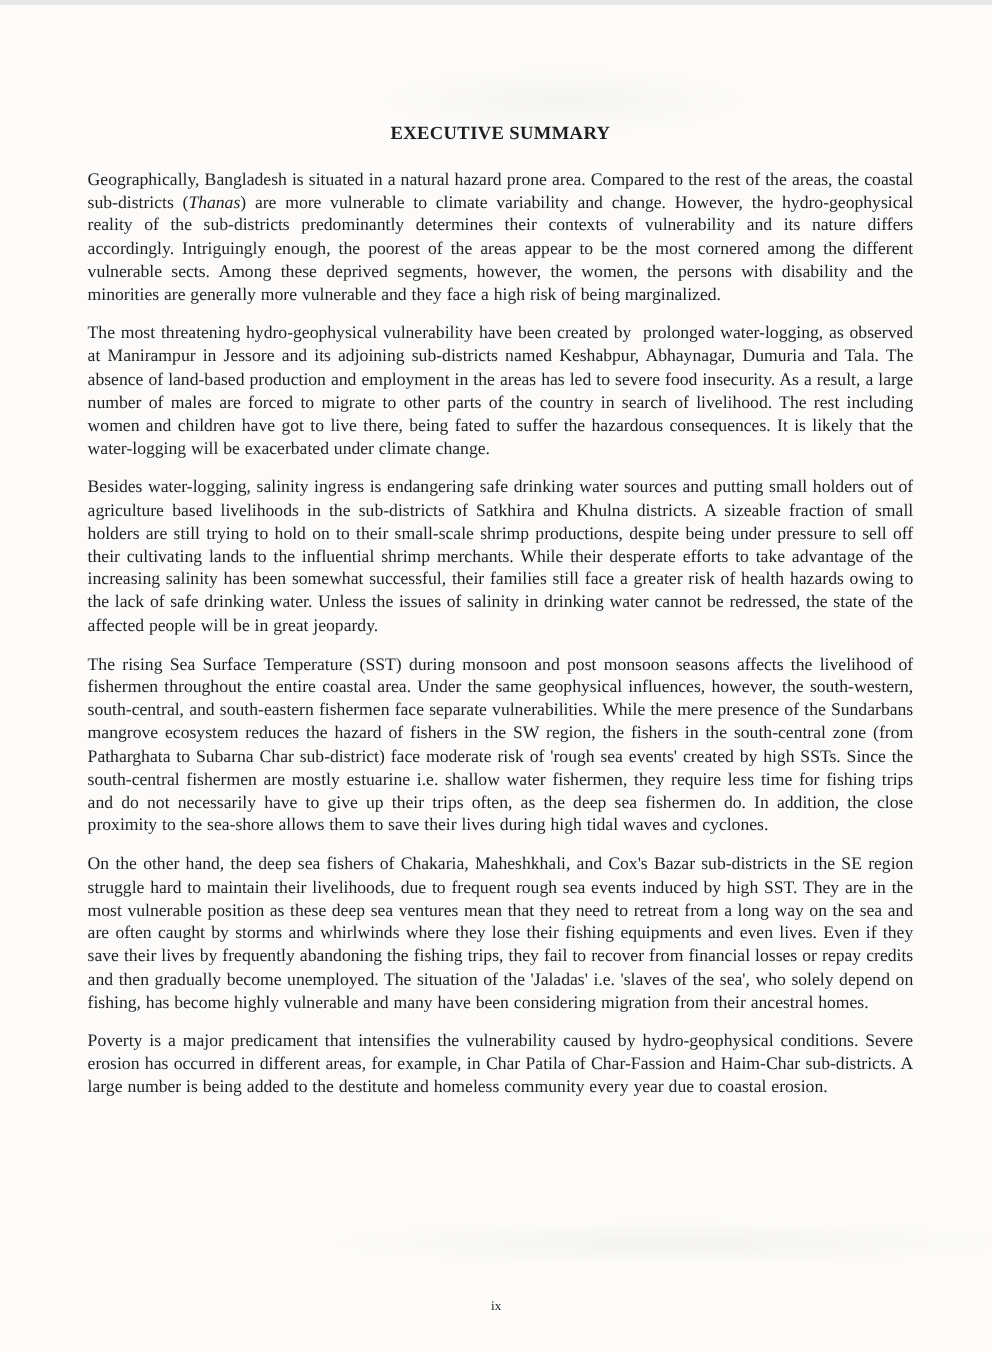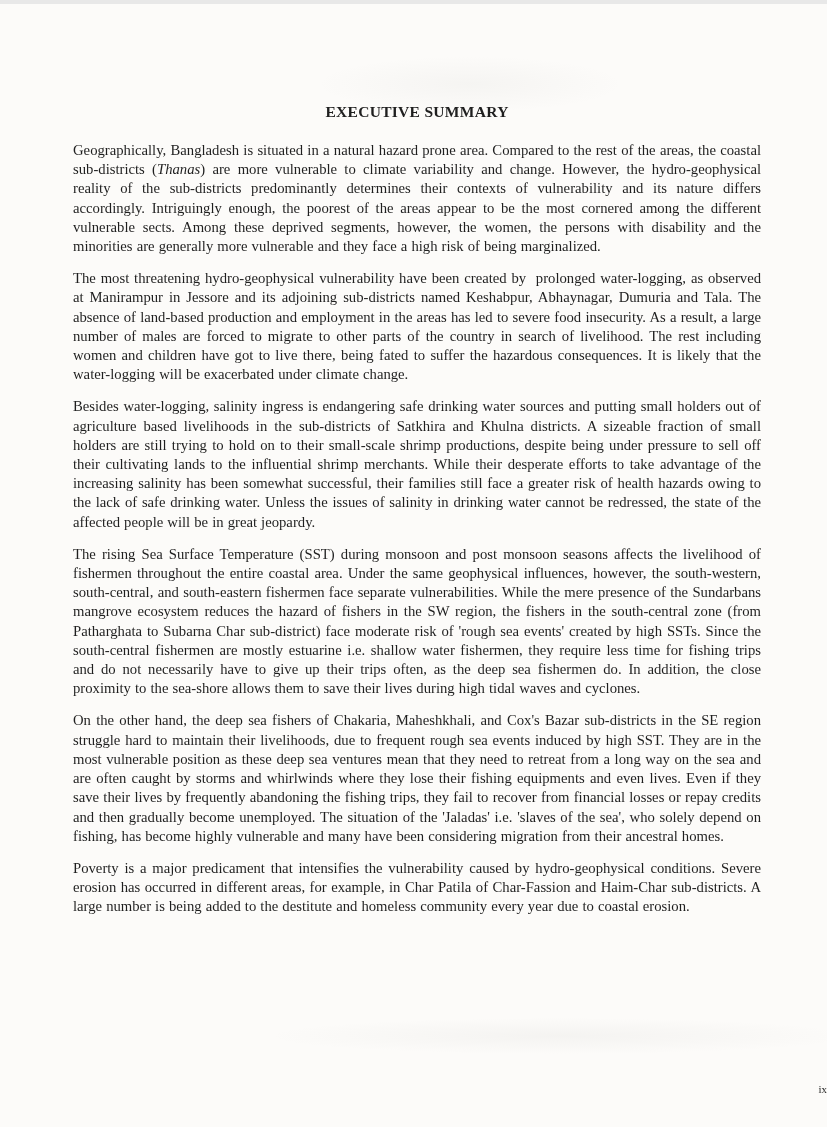--- a/index.html
+++ b/index.html
@@ -48,21 +48,21 @@
   .doc-body p:last-child {
     margin-bottom: 0;
   }
   .doc-body em {
   }
   .page-number {
     position: absolute;
     left: 0;
     right: 0;
     bottom: 36px;
-    text-align: right;
+    text-align: center;
     font-size: 11px;
     color: #2a2a2a;
   }
 </style>
 </head>
 <body>
 
 <div class="page">
   <div class="content">
     <h1 class="doc-title">EXECUTIVE SUMMARY</h1>

